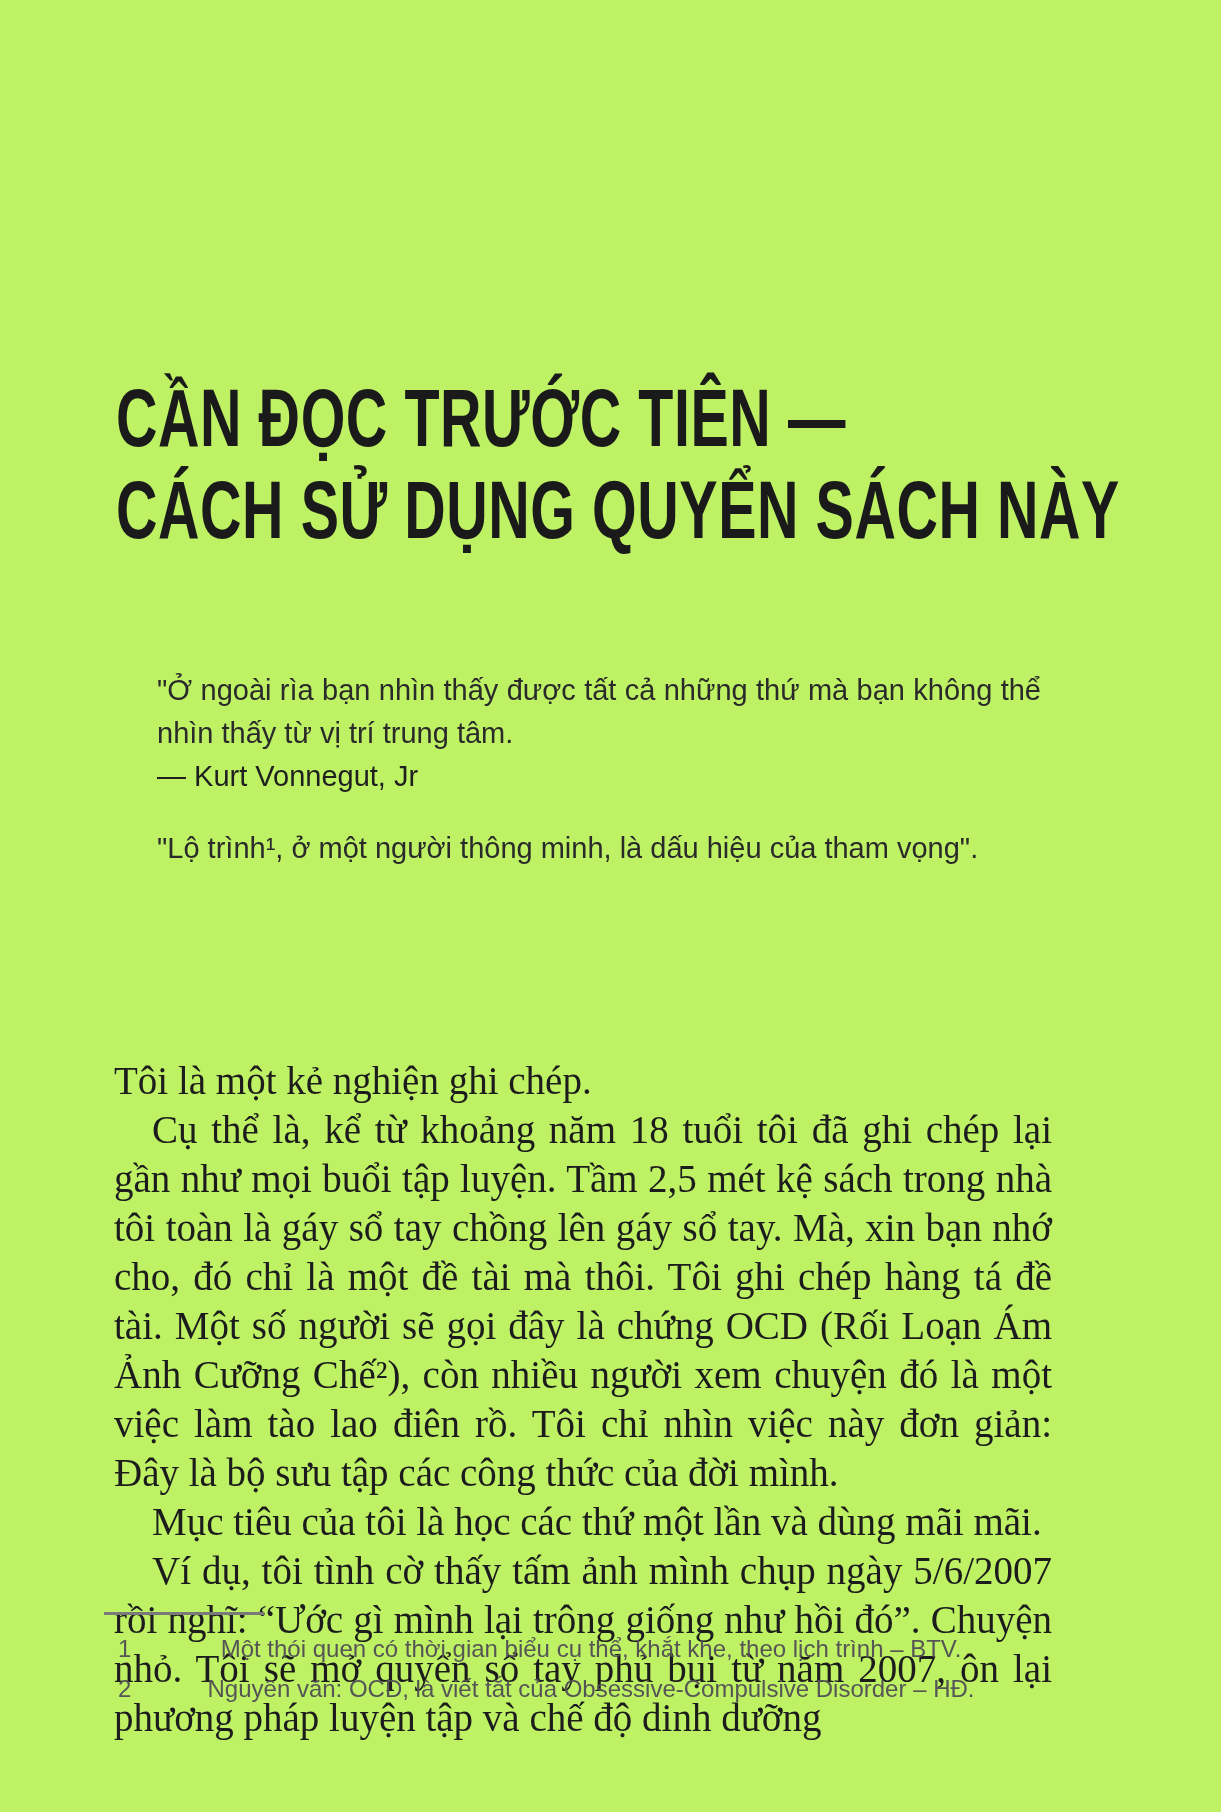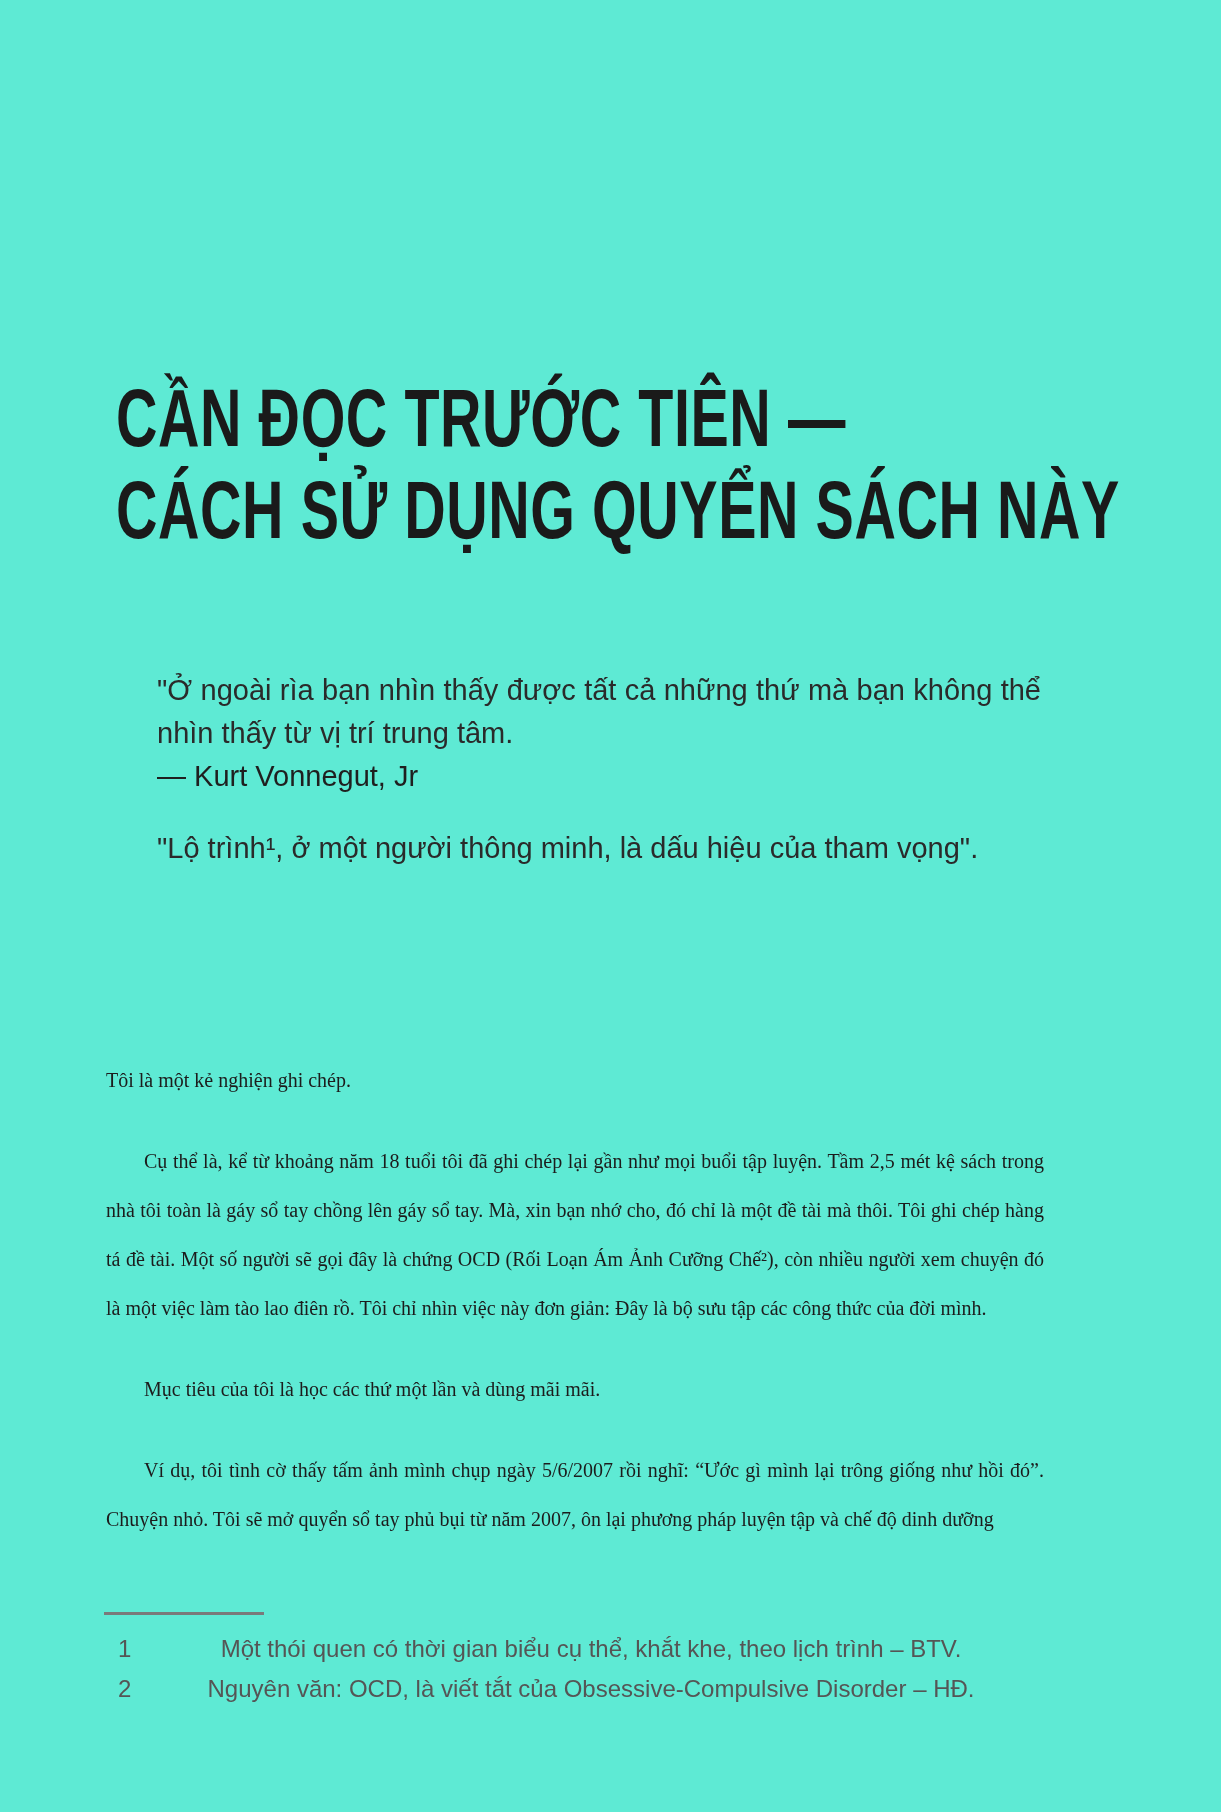--- a/index.html
+++ b/index.html
@@ -1,21 +1,21 @@
 <!DOCTYPE html>
 <html lang="vi"><head>
 <meta charset="utf-8">
 <style>
   * { margin: 0; padding: 0; box-sizing: border-box; }
   html, body { background: #ffffff; }
   .page {
     position: relative;
     width: 1221px;
     height: 1812px;
-    background: #5eead4;
+    background: #bef264;
     overflow: hidden;
     font-family: "Liberation Serif", serif;
     color: #1c1c1c;
   }
 
   
   .chapter-title {
     position: absolute;
     left: 116px;
     top: 372px;
@@ -46,31 +46,31 @@
   .epigraph .attribution {
     font-weight: 400;
     text-align: left;
     color: #1f1f1f;
   }
   .epigraph .quote-gap { height: 29px; }
 
   
   .body-copy {
     position: absolute;
-    left: 106px;
+    left: 114px;
     top: 1056px;
     width: 938px;
     font-family: "Liberation Serif", serif;
-    font-size: 20px;
+    font-size: 39px;
     line-height: 49px;
     color: #1c1c1c;
     text-align: justify;
   }
   .body-copy p { margin: 0; }
-  .body-copy p.indented { text-indent: 38px; margin-top: 32px; }
+  .body-copy p.indented { text-indent: 38px; }
 
   
   .footnotes {
     position: absolute;
     left: 104px;
     top: 1612px;
     width: 938px;
     font-family: "Liberation Sans", sans-serif;
     font-size: 24px;
     line-height: 40px;

